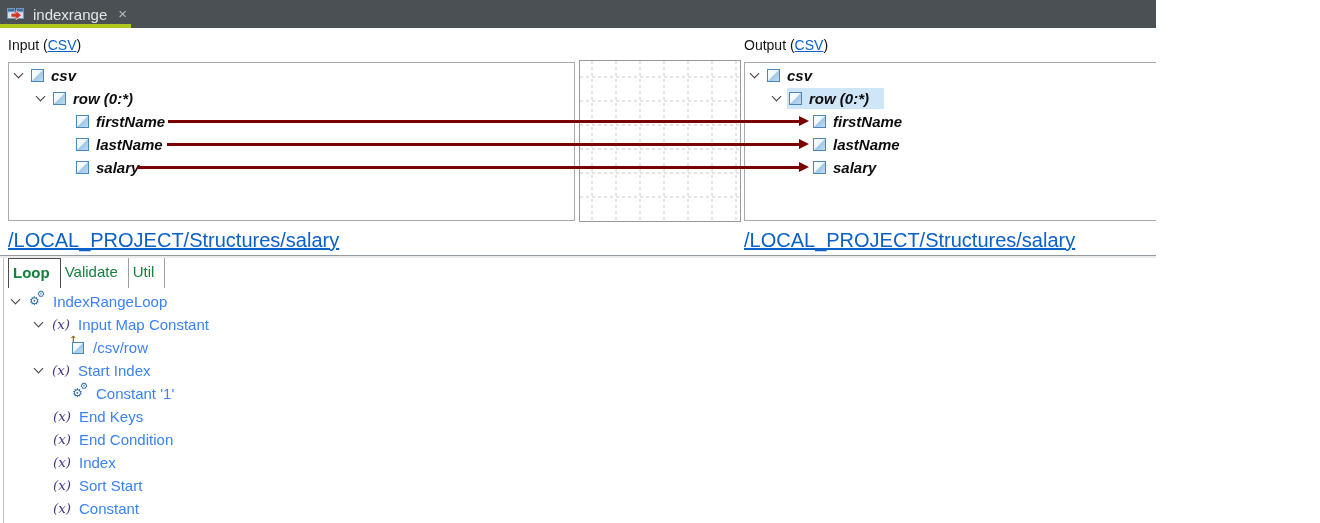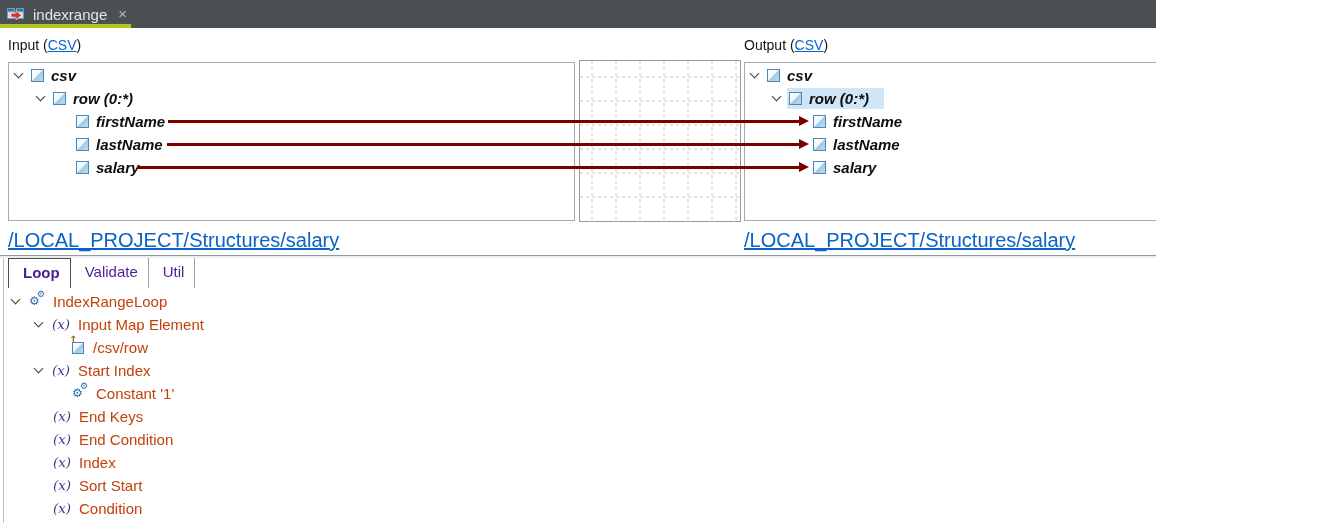--- a/index.html
+++ b/index.html
@@ -33,25 +33,25 @@
 
   
   .pathrow { position:absolute; top:229px; font-size:20px; white-space:nowrap; }
 
   
   .splitter { position:absolute; left:0; top:255px; width:1320px; height:3px; border-top:1px solid #94999d; background:#ececec; }
   .left-guide { position:absolute; left:3px; top:258px; width:1px; height:265px; background:#c2c2c2; }
 
   
   .tabs { position:absolute; left:8px; top:258px; display:flex; align-items:stretch; height:30px; }
-  .tab-item { padding:5px 10px 0 14px; font-size:15px; color:#4c1d95; border-right:1px solid #9aa0a4; cursor:pointer; }
+  .tab-item { padding:5px 10px 0 4px; font-size:15px; color:#15803d; border-right:1px solid #9aa0a4; cursor:pointer; }
   .tab-item.active { font-weight:bold; border:1px solid #4c4c4c; border-bottom:none; background:#fff; }
 
   
-  .btree-lbl { margin-left:7px; font-size:15px; color:#c2410c; }
+  .btree-lbl { margin-left:7px; font-size:15px; color:#3b82f6; }
   .fx { flex:none; width:20px; font-family:"DejaVu Serif", serif; font-style:italic; font-size:13.5px; color:#42398a; text-align:center; }
   .gears { flex:none; position:relative; width:18px; height:17px; font-family:"DejaVu Sans",sans-serif; }
   .g1 { position:absolute; left:1px; top:2px; font-size:12px; color:#2b6cab; line-height:1; }
   .g2 { position:absolute; left:9px; top:-3px; font-size:9px; color:#2b6cab; line-height:1; }
   .elem-wrap { flex:none; position:relative; width:15px; height:15px; }
   .elem-wrap .sq { position:absolute; left:1px; top:2px; width:12px; height:12px; }
   .up-mark { position:absolute; left:-2px; top:-6px; font-size:10px; font-weight:bold; color:#8a6d12; font-family:"DejaVu Sans",sans-serif; }
 </style>
 </head>
 <body>
@@ -185,21 +185,21 @@
     <span class="chev"></span>
     <span class="gears">
         <span class="g1">⚙</span>
         <span class="g2">⚙</span>
       </span>
     <span class="btree-lbl">IndexRangeLoop</span>
   </div>
   <div class="trow" style="left:35px; top:313px;">
     <span class="chev"></span>
     <span class="fx">(x)</span>
-    <span class="btree-lbl">Input Map Element</span>
+    <span class="btree-lbl">Input Map Constant</span>
   </div>
   <div class="trow" style="left:71px; top:336px;">
     <span class="elem-wrap">
         <span class="up-mark">↑</span>
         <span class="sq"></span>
       </span>
     <span class="btree-lbl">/csv/row</span>
   </div>
   <div class="trow" style="left:35px; top:359px;">
     <span class="chev"></span>
@@ -224,16 +224,16 @@
   <div class="trow" style="left:52px; top:451px;">
     <span class="fx">(x)</span>
     <span class="btree-lbl">Index</span>
   </div>
   <div class="trow" style="left:52px; top:474px;">
     <span class="fx">(x)</span>
     <span class="btree-lbl">Sort Start</span>
   </div>
   <div class="trow" style="left:52px; top:497px;">
     <span class="fx">(x)</span>
-    <span class="btree-lbl">Condition</span>
+    <span class="btree-lbl">Constant</span>
   </div>
 
 </div>
 
 </body></html>

